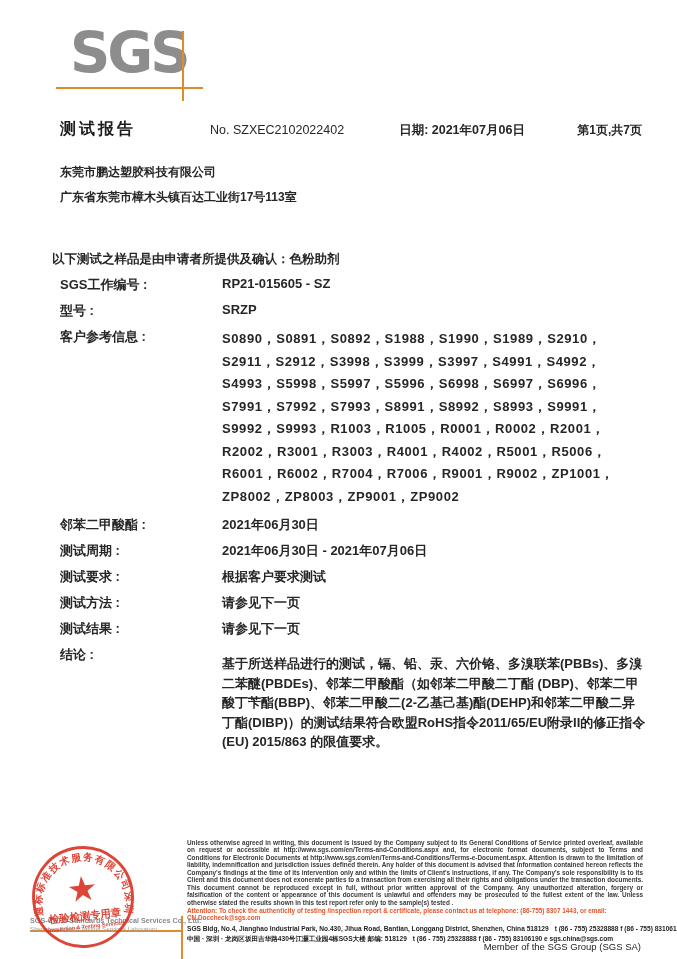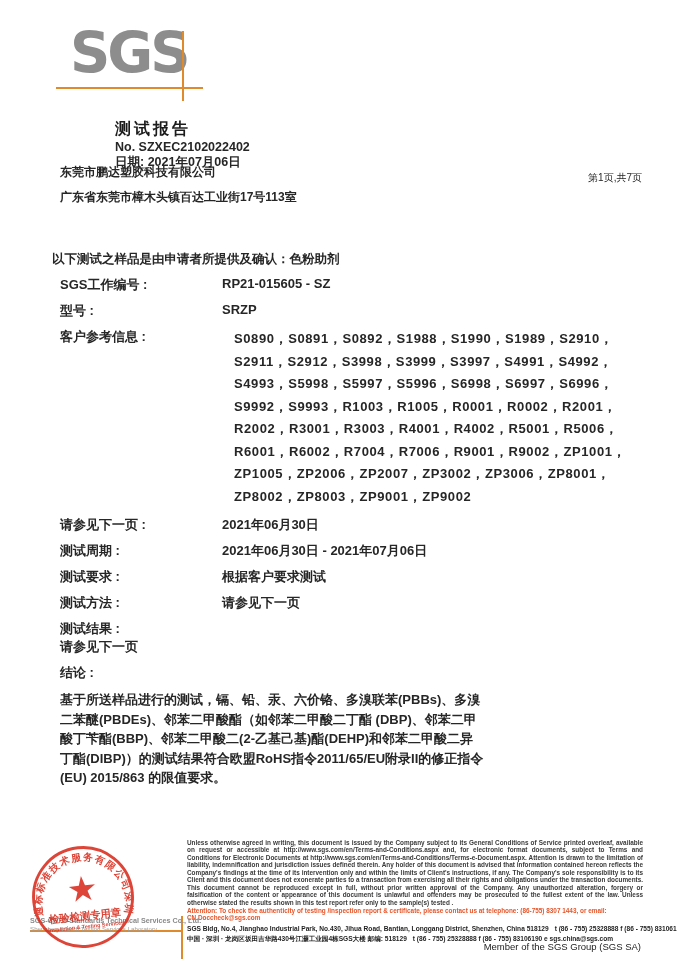--- a/index.html
+++ b/index.html
@@ -12,36 +12,36 @@
   
   .logo { position:absolute; left:70px; top:24px; font-family:"DejaVu Sans",sans-serif;
     font-weight:800; font-size:56px; line-height:60px; color:#8d8d8d; letter-spacing:-3px;
     transform:scaleY(1.02); }
   .mark { position:absolute; background:#e08a2e; }
   .mark-top-h { left:56px; top:87px; width:147px; height:2px; }
   .mark-top-v { left:182px; top:31px; width:2px; height:70px; }
   .mark-bot-h { left:30px; top:930px; width:152px; height:2px; }
   .mark-bot-v { left:181px; top:916px; width:2px; height:43px; }
   
-  .title-row { position:absolute; left:60px; top:119px; width:582px; display:flex; align-items:baseline;flex-direction:column; }
+  .title-row { position:absolute; left:60px; top:119px; width:582px; display:flex; align-items:baseline; }
   .report-title { font-size:16px; font-weight:bold; letter-spacing:3px; color:#1c1c1c; }
-  .report-no { margin-left:30px; font-size:12.5px; font-weight:700; }
+  .report-no { margin-left:74px; font-size:12.5px; font-weight:400; }
   .report-date { margin-left:55px; font-size:12.5px; font-weight:600; }
-  .report-page { margin-left:auto; font-size:10px; font-weight:400; }
+  .report-page { margin-left:auto; font-size:12px; font-weight:700; }
   
   .applicant { position:absolute; left:60px; top:160px; font-size:12px; font-weight:600; line-height:25px; }
   
   .statement { position:absolute; left:52px; top:251px; font-size:12.5px; font-weight:600; }
   
   .fields { position:absolute; left:60px; top:276px; width:586px; font-size:13px; }
   .frow { display:flex; margin-bottom:8px; }
   .flabel { width:162px; flex-shrink:0; font-weight:600; }
   .fvalue { font-weight:600; }
-  .ref-line { line-height:22.5px; letter-spacing:0.6px;margin-left:12px; }
-  .frow.gap { margin-top:4px;flex-direction:column; }
+  .ref-line { line-height:22.5px; letter-spacing:0.6px; }
+  .frow.gap { margin-top:4px; }
   .conclusion-text { width:424px; line-height:19.5px; font-weight:600;margin-top:8px; }
   
   .footer-right { position:absolute; left:187px; top:839px; width:456px; }
   .disclaimer { font-size:6.4px; line-height:7.45px; color:#3a3a3a; text-align:justify; font-weight:600; }
   .attention { margin-top:1px; font-size:6.4px; line-height:7.4px; color:#e65428; font-weight:bold; }
   .addr { margin-top:2.5px; font-size:6.6px; line-height:10px; color:#1e1e1e; font-weight:600; white-space:nowrap; }
   .addr-row { display:flex; gap:6px; }
   .member { position:absolute; right:36px; top:941px; font-size:9.5px; color:#222; font-weight:400; }
   .footer-co { position:absolute; left:30px; top:916px; z-index:1; }
   .footer-co-l1 { font-size:7.2px; color:#8a8a8a; font-weight:bold; line-height:9px; }
@@ -84,30 +84,30 @@
       <div class="flabel">型号 :</div>
       <div class="fvalue">SRZP</div>
     </div>
 
     <div class="frow">
       <div class="flabel">客户参考信息 :</div>
       <div class="fvalue">
         <div class="ref-line">S0890，S0891，S0892，S1988，S1990，S1989，S2910，</div>
         <div class="ref-line">S2911，S2912，S3998，S3999，S3997，S4991，S4992，</div>
         <div class="ref-line">S4993，S5998，S5997，S5996，S6998，S6997，S6996，</div>
+        <div class="ref-line">S7991，S7992，S7993，S8991，S8992，S8993，S9991，</div>
         <div class="ref-line">S9992，S9993，R1003，R1005，R0001，R0002，R2001，</div>
         <div class="ref-line">R2002，R3001，R3003，R4001，R4002，R5001，R5006，</div>
         <div class="ref-line">R6001，R6002，R7004，R7006，R9001，R9002，ZP1001，</div>
-        <div class="ref-line">ZP1005，ZP2006，ZP2007，ZP3002，ZP3006，ZP8001，</div>
         <div class="ref-line">ZP8002，ZP8003，ZP9001，ZP9002</div>
       </div>
     </div>
 
     <div class="frow">
-      <div class="flabel">请参见下一页 :</div>
+      <div class="flabel">邻苯二甲酸酯 :</div>
       <div class="fvalue">2021年06月30日</div>
     </div>
 
     <div class="frow">
       <div class="flabel">测试周期 :</div>
       <div class="fvalue">2021年06月30日 - 2021年07月06日</div>
     </div>
 
     <div class="frow">
       <div class="flabel">测试要求 :</div>

